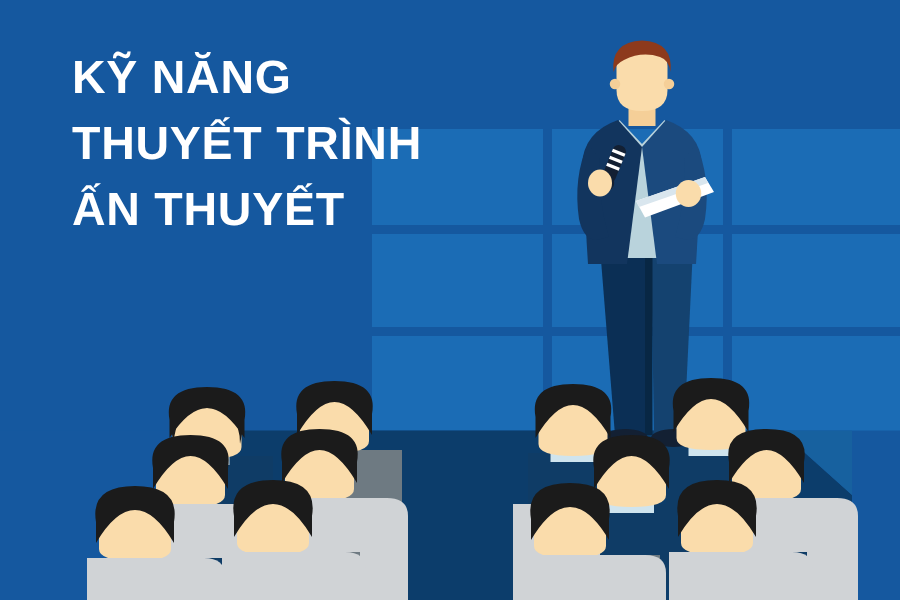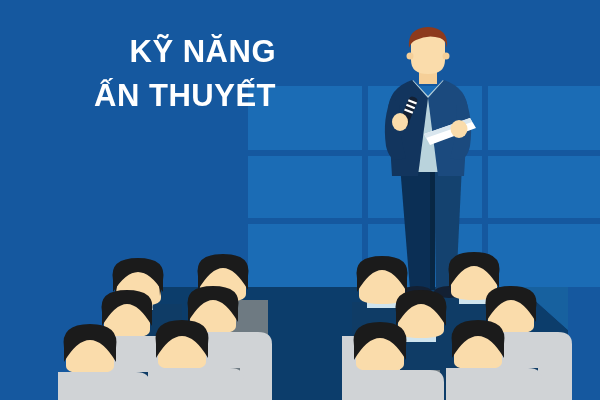--- a/index.html
+++ b/index.html
@@ -11,26 +11,25 @@
     position: relative;
     width: 600px;
     height: 400px;
     overflow: hidden;
     font-family: "Liberation Sans", sans-serif;
     background: #15589f;
   }
   #poster svg { display: block; }
   .title-block {
     position: absolute;
-    left: 26px;
+    left: 48px;
     top: 30px;
     width: 250px;
     z-index: 40;
     pointer-events: none;
-    text-align: right;
   }
   .title-line {
     color: #ffffff;
     font-family: "Liberation Sans", sans-serif;
     font-weight: bold;
     font-size: 31px;
     line-height: 44px;
     letter-spacing: 0.5px;
     white-space: nowrap;
     margin: 0;
@@ -222,16 +221,17 @@
         <path d="M 454 346 Q 454 324 478 324 Q 502 324 502 346 L 502 362 Q 502 370 478 370 Q 454 370 454 362 Z" fill="#fadcab"></path>
         <path d="M 452 344 Q 448 320 478 320 Q 508 320 504 344 L 504 358 Q 491 336 478 336 Q 465 336 452 358 Z" fill="#1b1b1b"></path>
       </g>
       <path d="M 446 368 L 446 400 L 542 400 L 542 380 Q 542 368 528 368 Z" fill="#d0d3d6"></path>
     </g>
 
   </svg>
 
   <div class="title-block">
     <p class="title-line">KỸ NĂNG</p>
+    <p class="title-line">THUYẾT TRÌNH</p>
     <p class="title-line">ẤN THUYẾT</p>
   </div>
 
 </div>
 
 </body></html>

